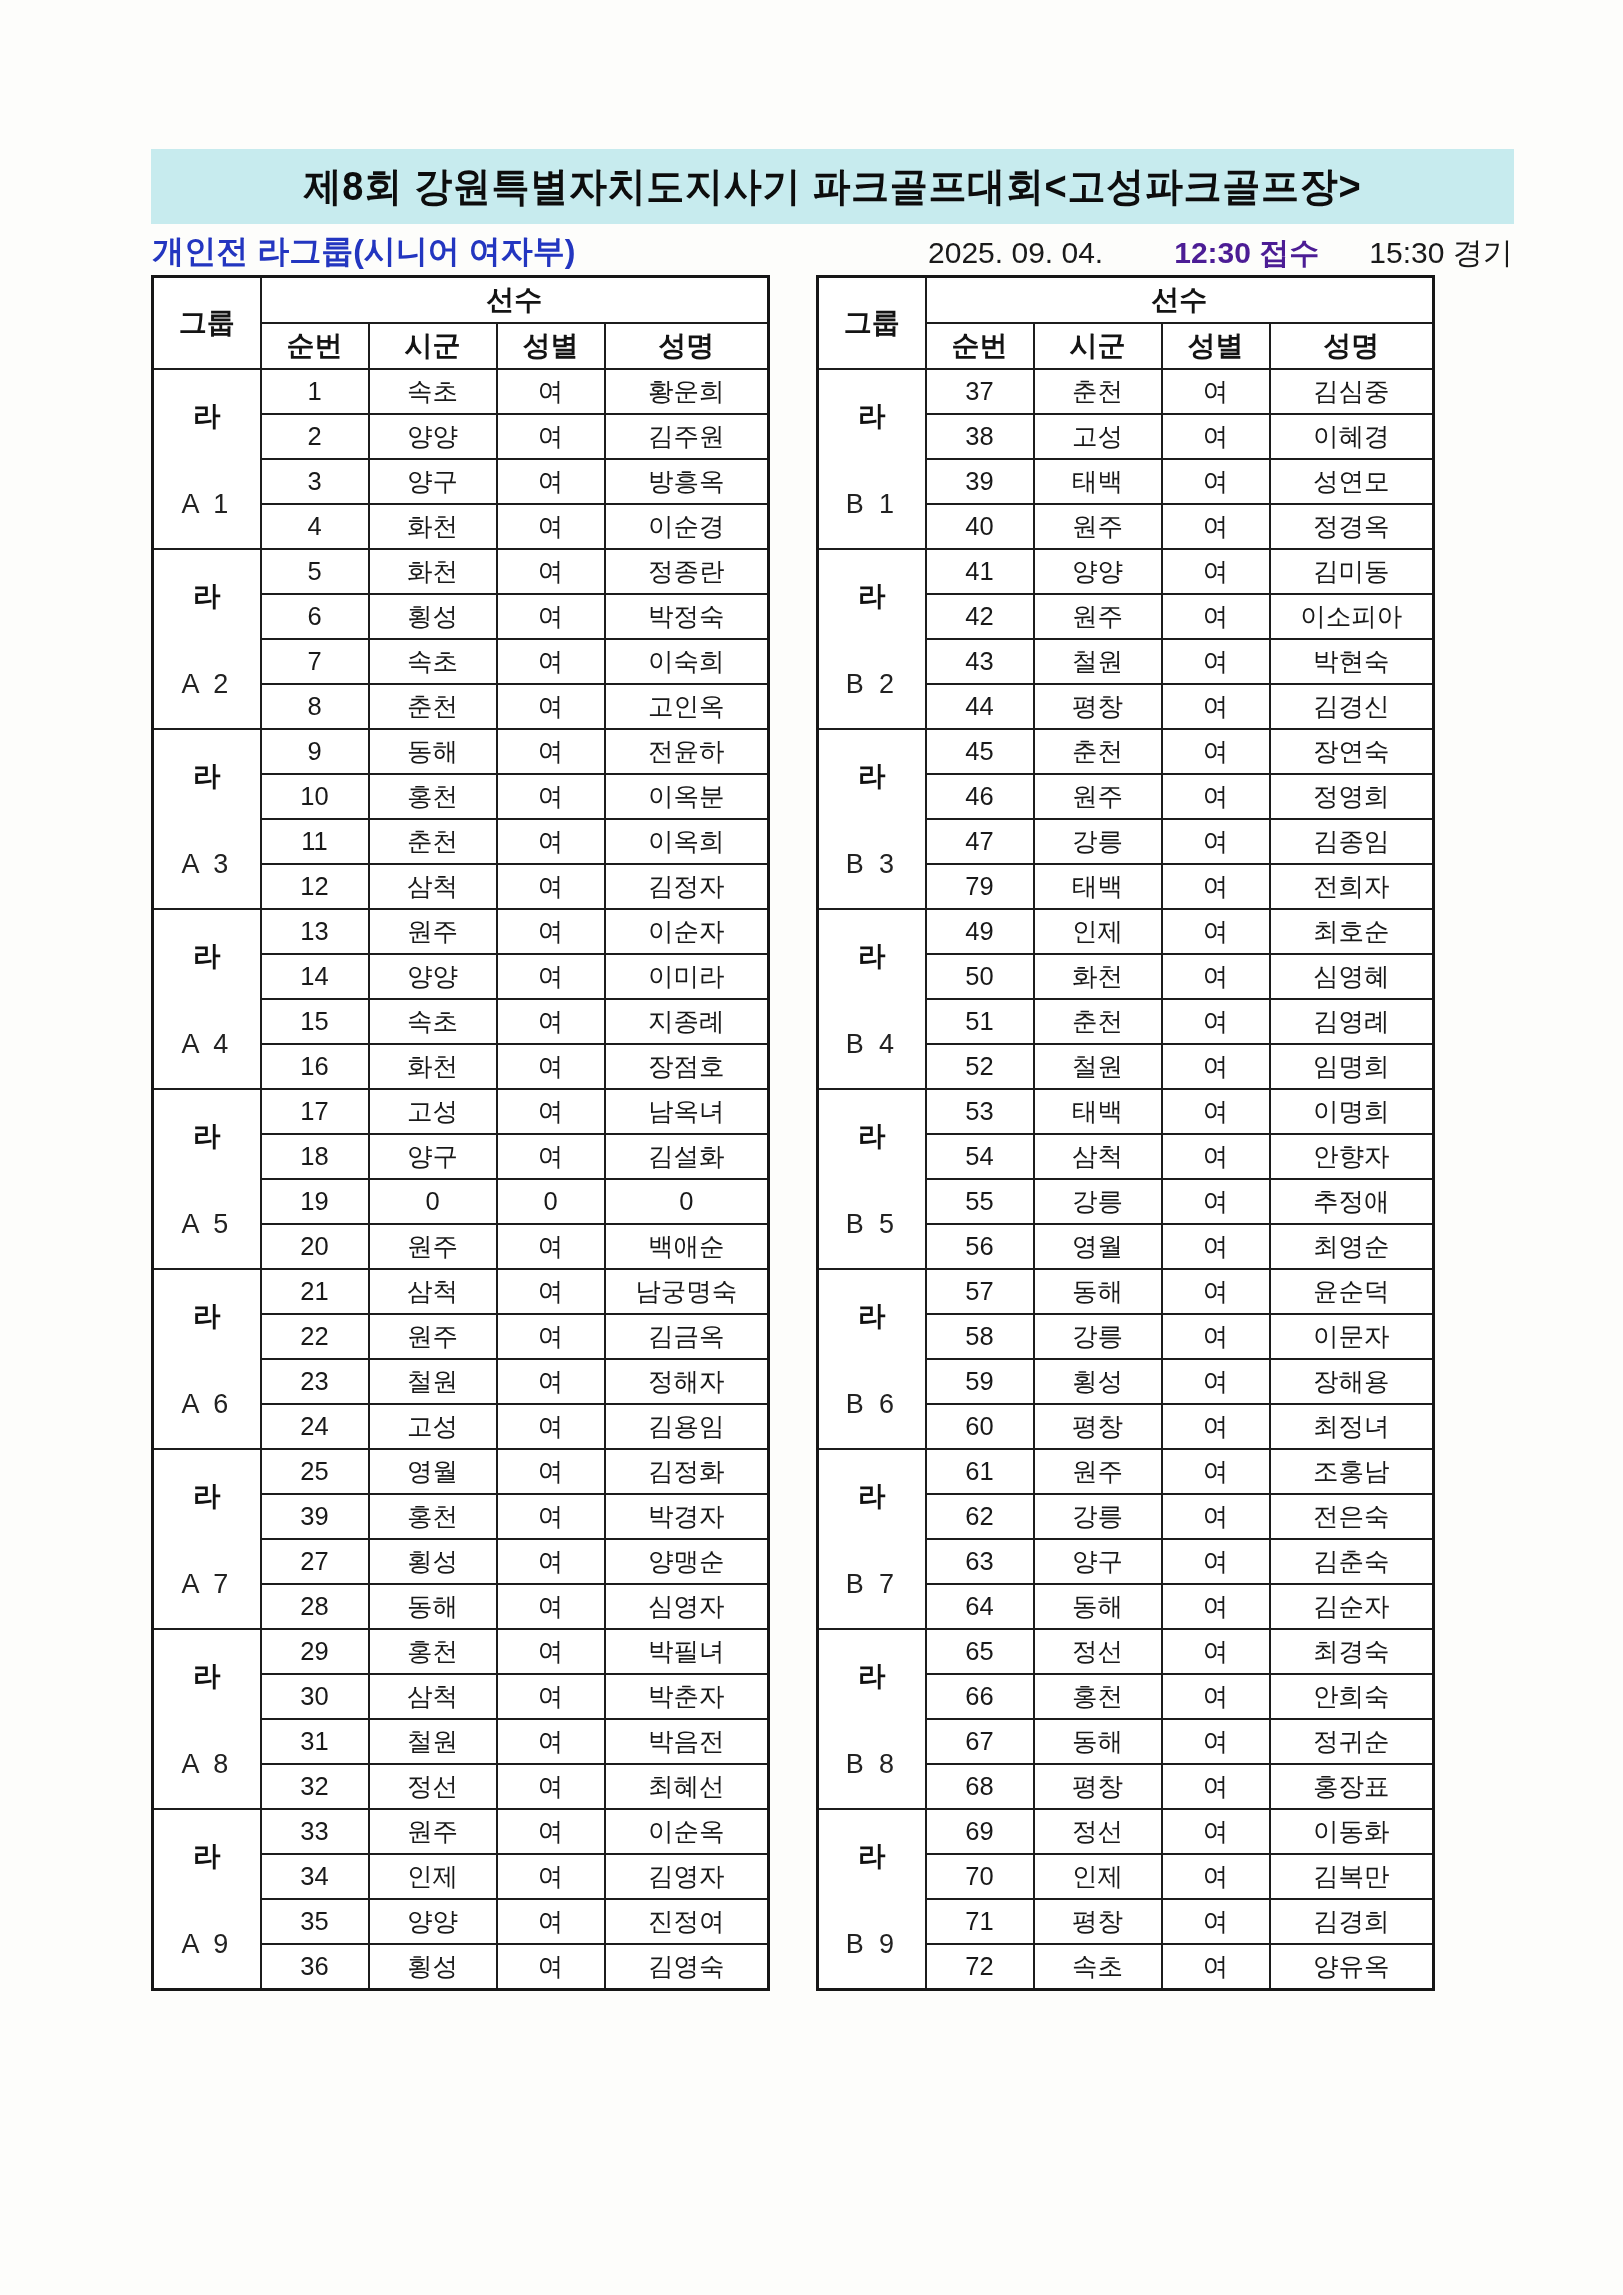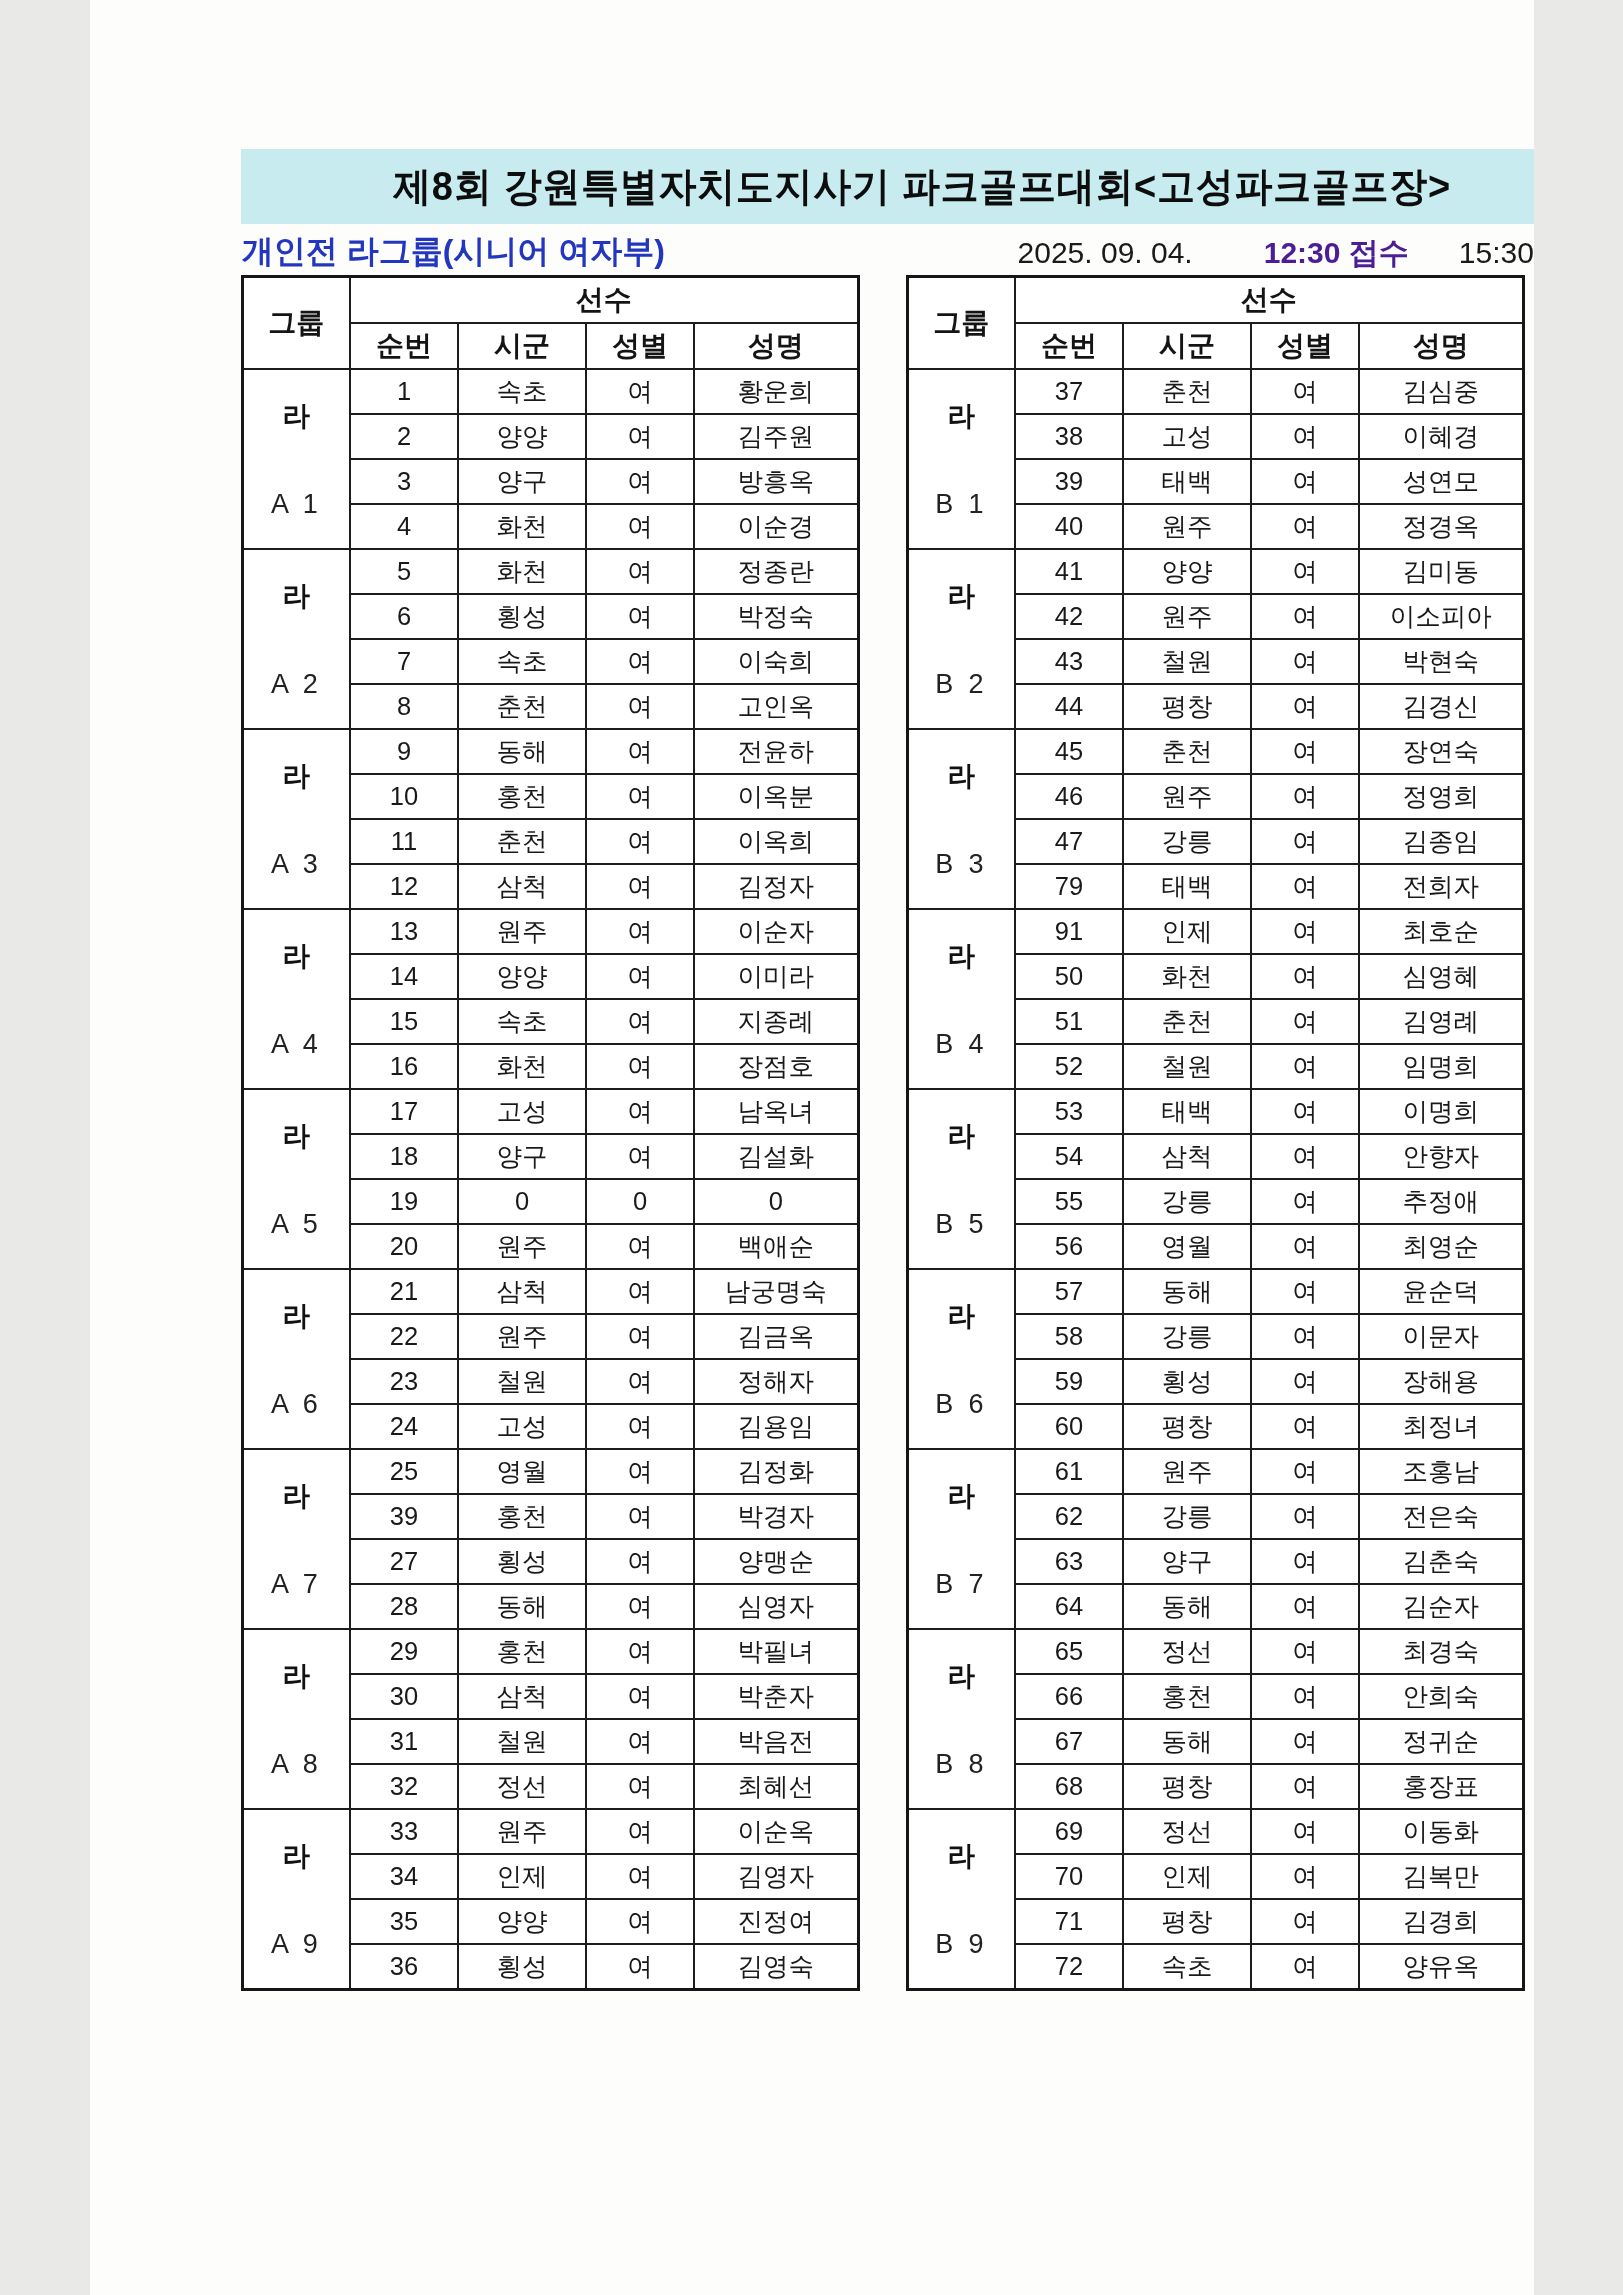--- a/index.html
+++ b/index.html
@@ -1,18 +1,18 @@
 <!DOCTYPE html>
 <html style="font-size:10.5px"><head>
 <meta charset="utf-8">
 <style>
   html,body{margin:0;padding:0;background:#e9e9e7;}
   .page{
     position:relative;
-    width:1444px;height:2295px;
+    width:1623px;height:2295px;
     margin:0 auto;
     background:#fdfdfb;
     font-family:"Liberation Sans","DejaVu Sans",sans-serif;
     color:#161616;
     overflow:hidden;
   }
   .content{position:absolute;left:151px;top:149px;width:1363px;}
   .title-band{
     width:100%;height:75px;
     background:#c7ebee;
@@ -478,21 +478,21 @@
               <td>여</td>
               <td>전희자</td>
             </tr>
             <tr>
               <td rowspan="4" class="gcell">
                 <div class="gwrap">
                   <span class="glabel">라</span>
                   <span class="gcode">B 4</span>
                 </div>
               </td>
-              <td>91</td>
+              <td>49</td>
               <td>인제</td>
               <td>여</td>
               <td>최호순</td>
             </tr>
             <tr>
               <td>50</td>
               <td>화천</td>
               <td>여</td>
               <td>심영혜</td>
             </tr>

